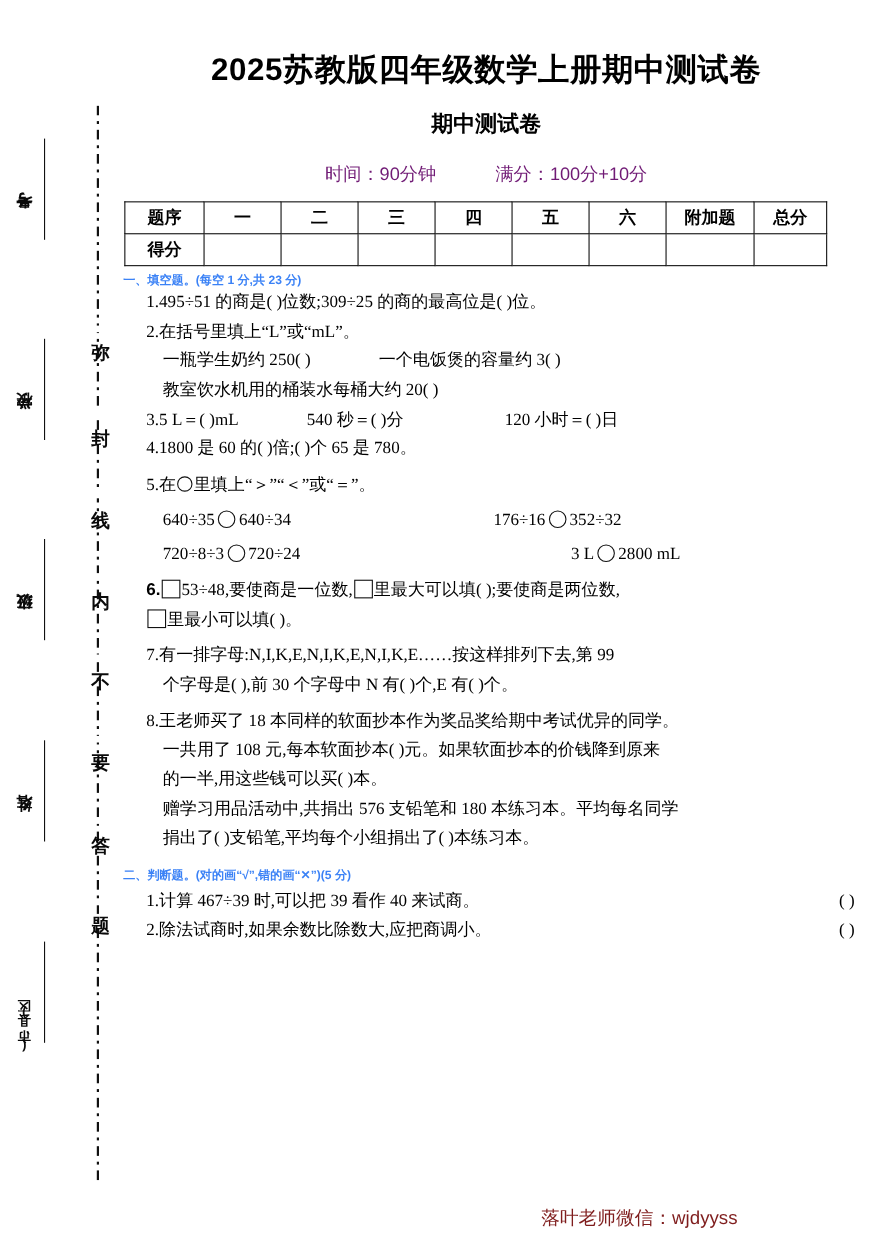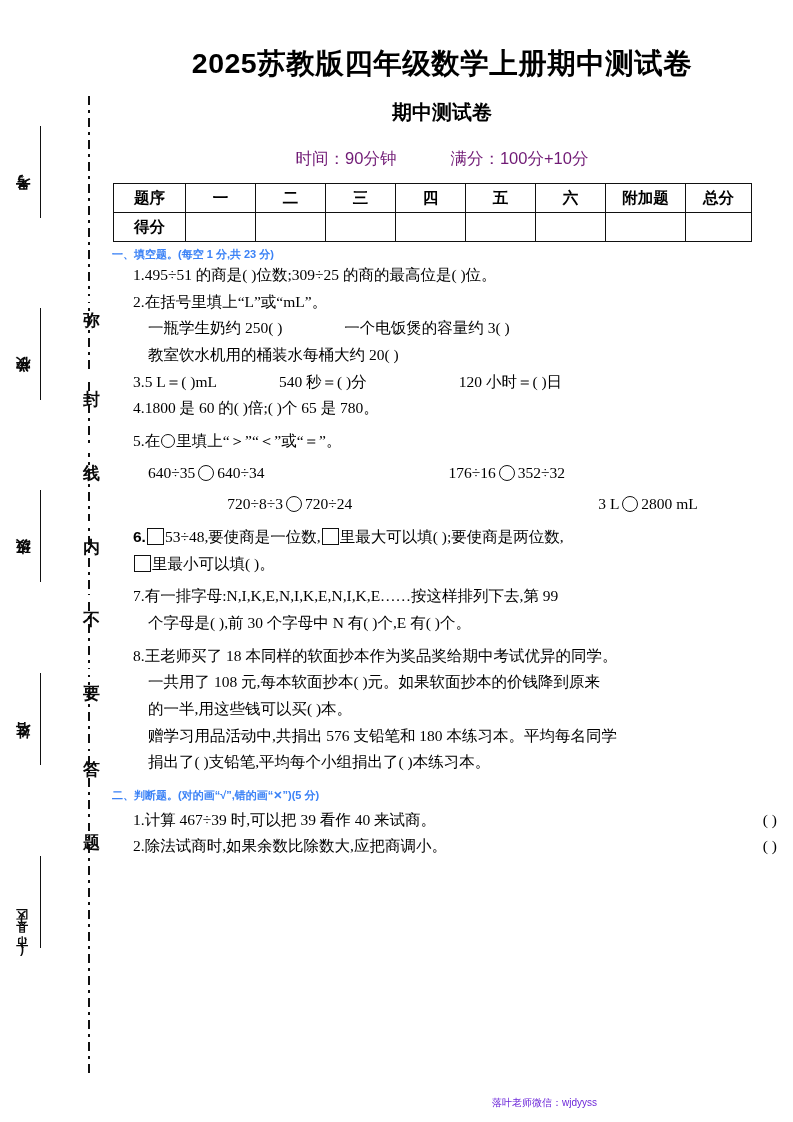--- a/index.html
+++ b/index.html
@@ -140,21 +140,21 @@
   .judge-paren {
     float: right;
     font-family: "Liberation Serif","DejaVu Serif",serif;
     font-size: 15.5px;
   }
   .jrow { overflow: hidden; }
 
   #footer {
     position: absolute; left: 380px; top: 1096px;
     font-family: "Liberation Sans", "DejaVu Sans", sans-serif;
-    font-size: 10px; color: #6d28d9;
+    font-size: 17px; color: #7f1d1d;
   }
 </style>
 </head>
 <body>
 
 <div id="page">
 
   <div id="sidebar">
 
     <div class="side-rule" style="top:126px;height:92px;"></div>
@@ -237,21 +237,21 @@
       <div class="q indent">4.1800 是 60 的(          )倍;(          )个 65 是 780。</div>
 
       <div class="q indent" style="margin-top:6px;">
         <span>5.在</span><span class="circ-sm"></span><span>里填上“＞”“＜”或“＝”。</span>
       </div>
 
       <div class="q indent2" style="margin-top:5px;">
         <span>640÷35</span><span class="circ"></span><span>640÷34</span><span class="sp-xl"></span><span class="sp-xl"></span><span>176÷16</span><span class="circ"></span><span>352÷32</span>
       </div>
 
-      <div class="q indent2" style="margin-top:5px;text-align:center;">
+      <div class="q indent2" style="margin-top:5px;">
         <span>720÷8÷3</span><span class="circ"></span><span>720÷24</span><span class="sp-xl"></span><span class="sp-xl"></span><span class="sp-l"></span><span>3 L</span><span class="circ"></span><span>2800 mL</span>
       </div>
 
       <div class="q indent" style="margin-top:6px;">
         <span class="qnum">6.</span><span class="box"></span><span>53÷48,要使商是一位数,</span><span class="box"></span><span>里最大可以填(      );要使商是两位数,</span>
       </div>
       <div class="q indent">
         <span class="box"></span><span>里最小可以填(      )。</span>
       </div>
 

